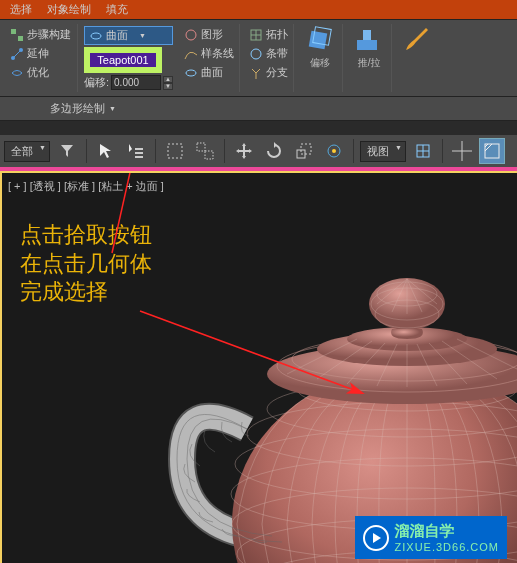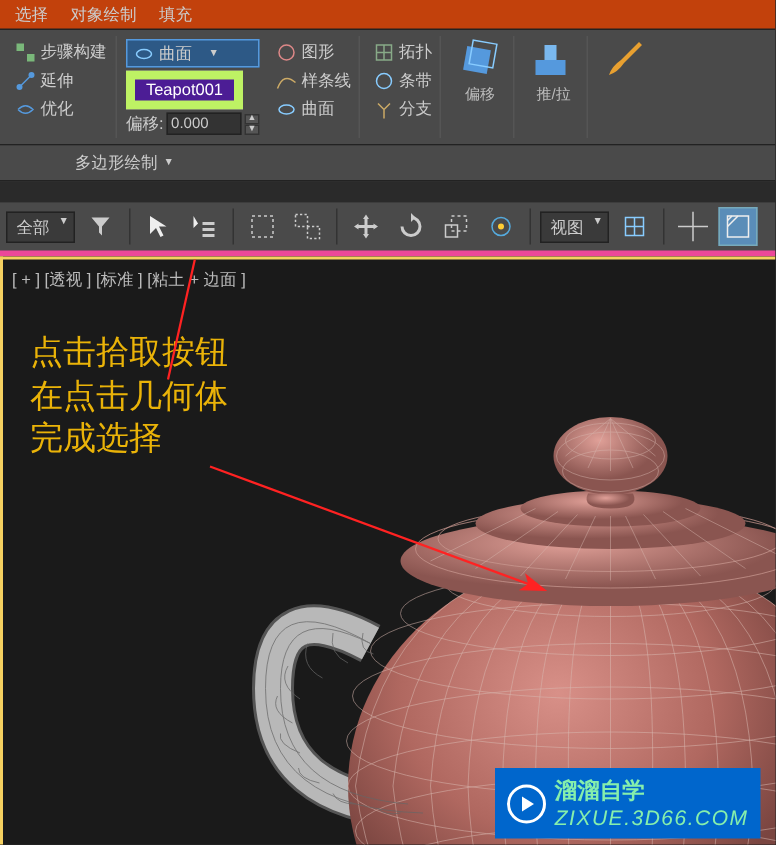--- a/index.html
+++ b/index.html
@@ -238,23 +238,22 @@
     .watermark-logo {
       width: 26px;
       height: 26px;
       border: 2px solid #fff;
       border-radius: 50%;
       display: flex;
       align-items: center;
       justify-content: center;
     }
     .watermark-sub {
-      font-size: 14px;
+      font-size: 11px;
       letter-spacing: 1px;
-      font-style: italic;
     }
     
     .teapot-container {
       position: absolute;
       right: -40px;
       bottom: -60px;
       width: 450px;
       height: 450px;
     }
   </style>

